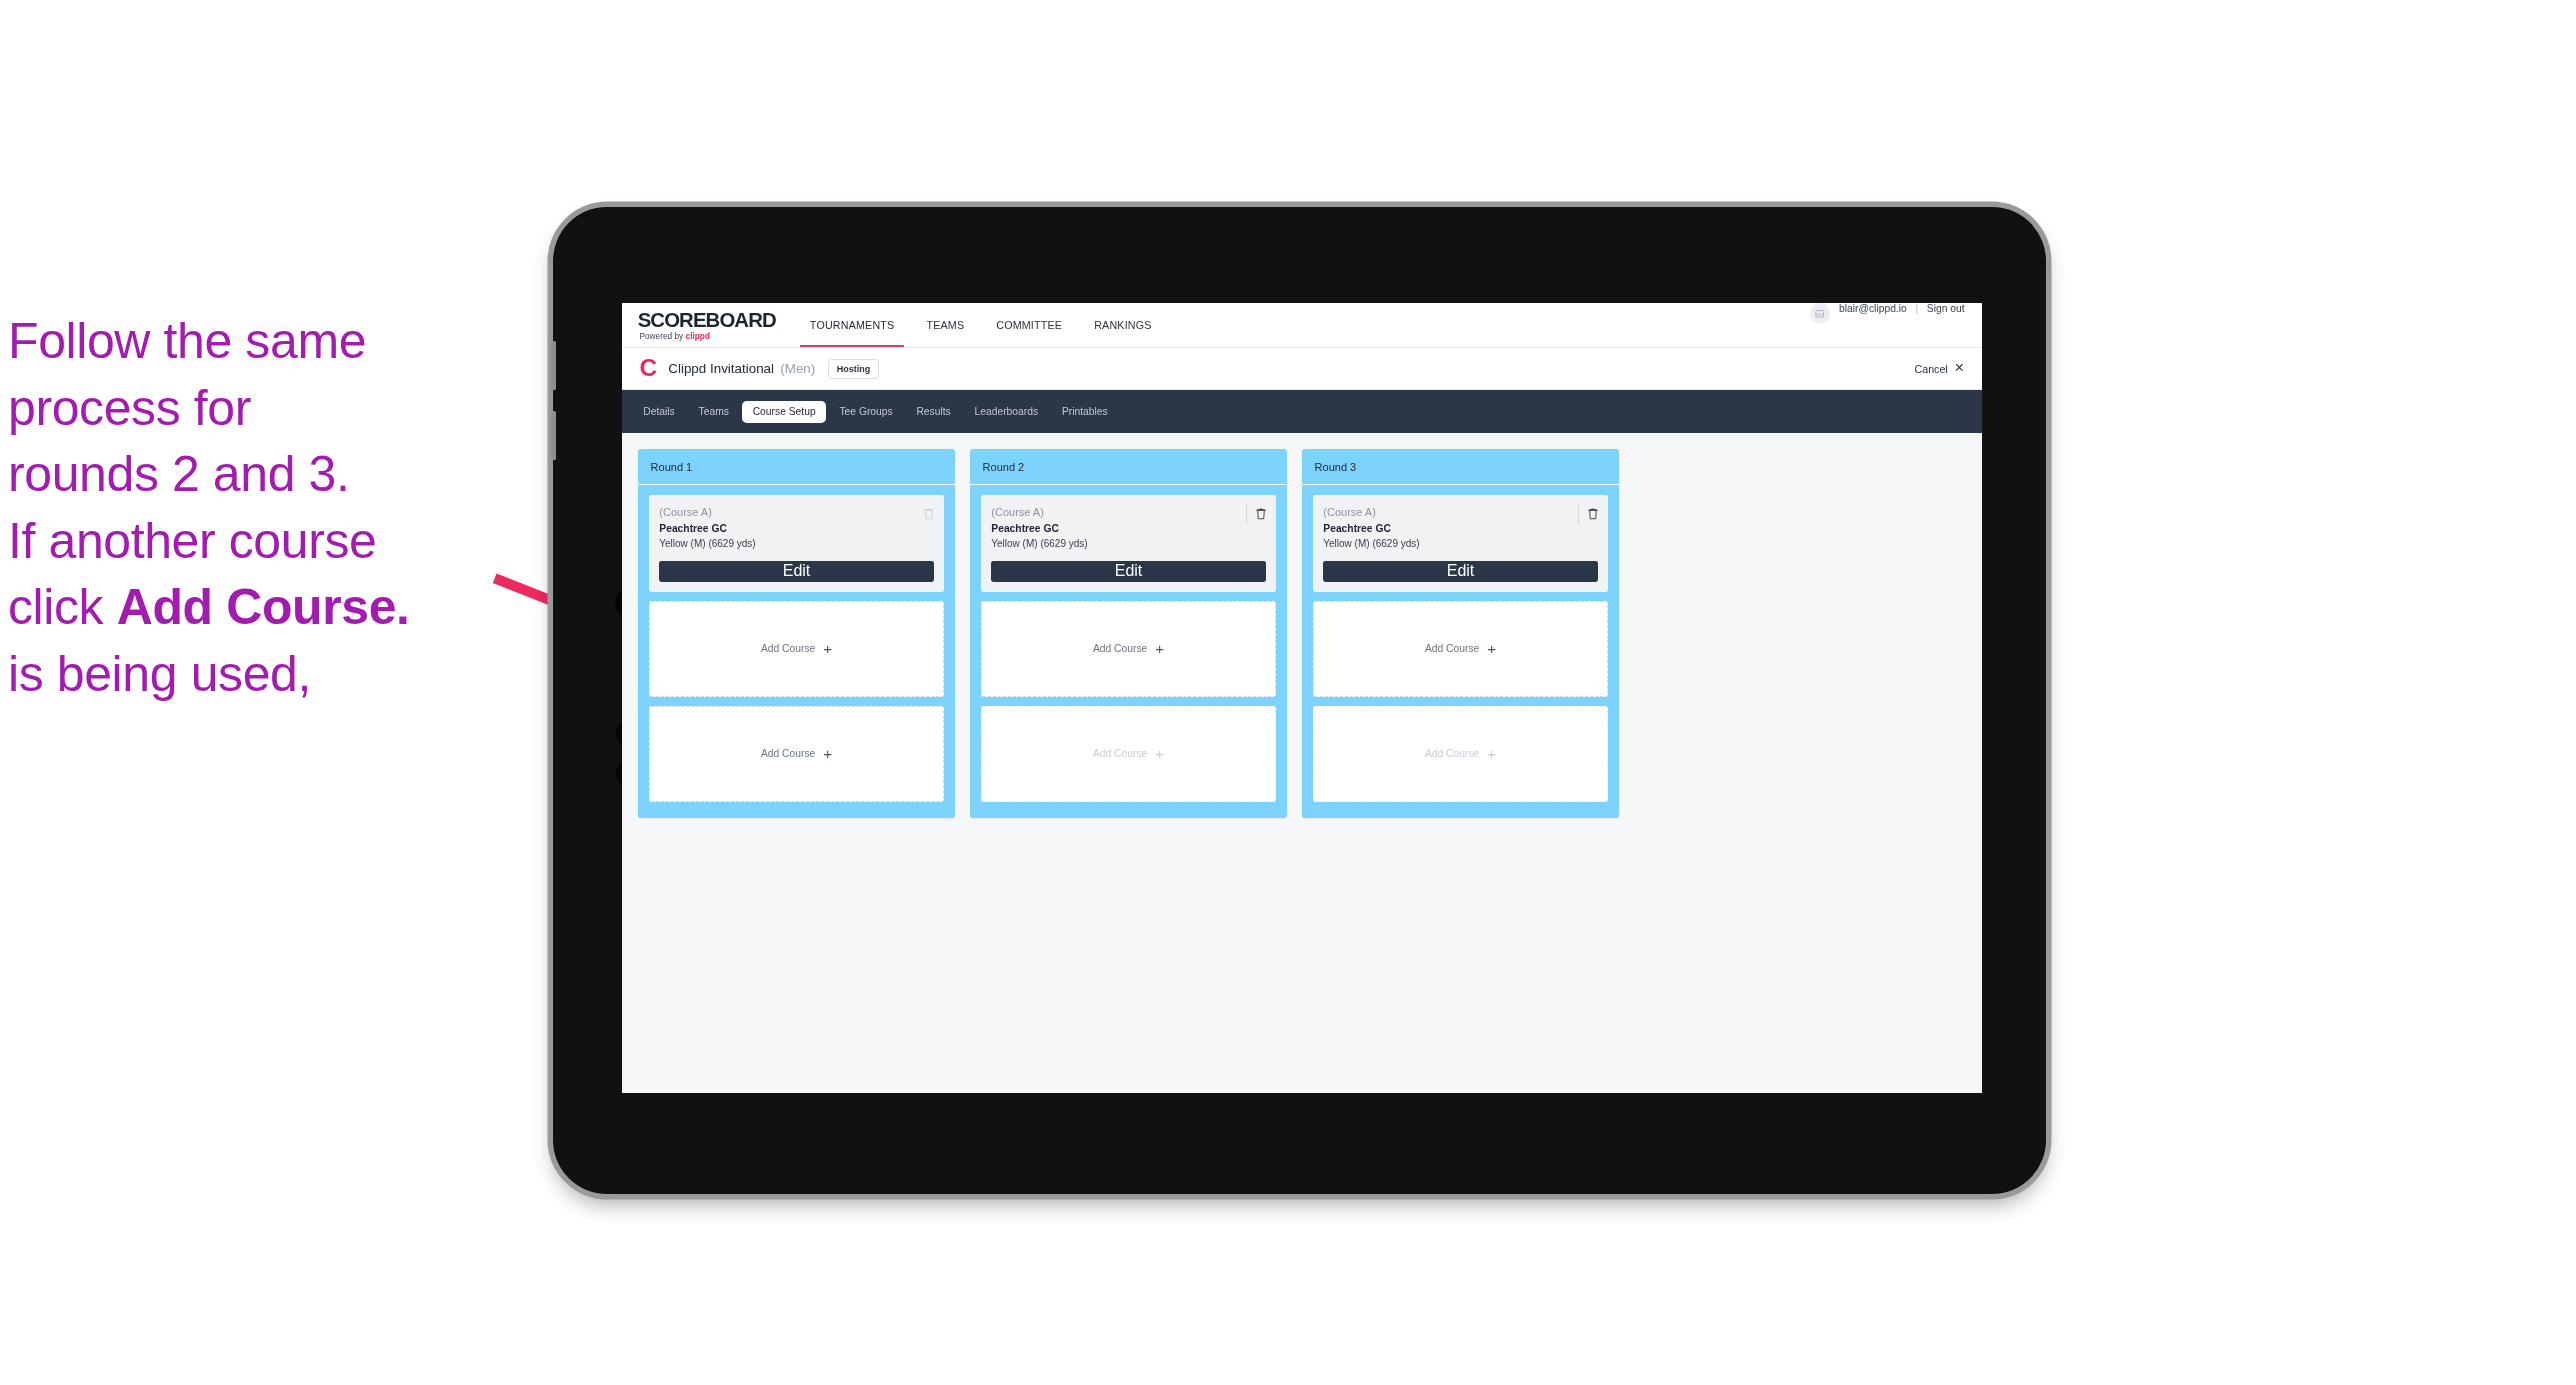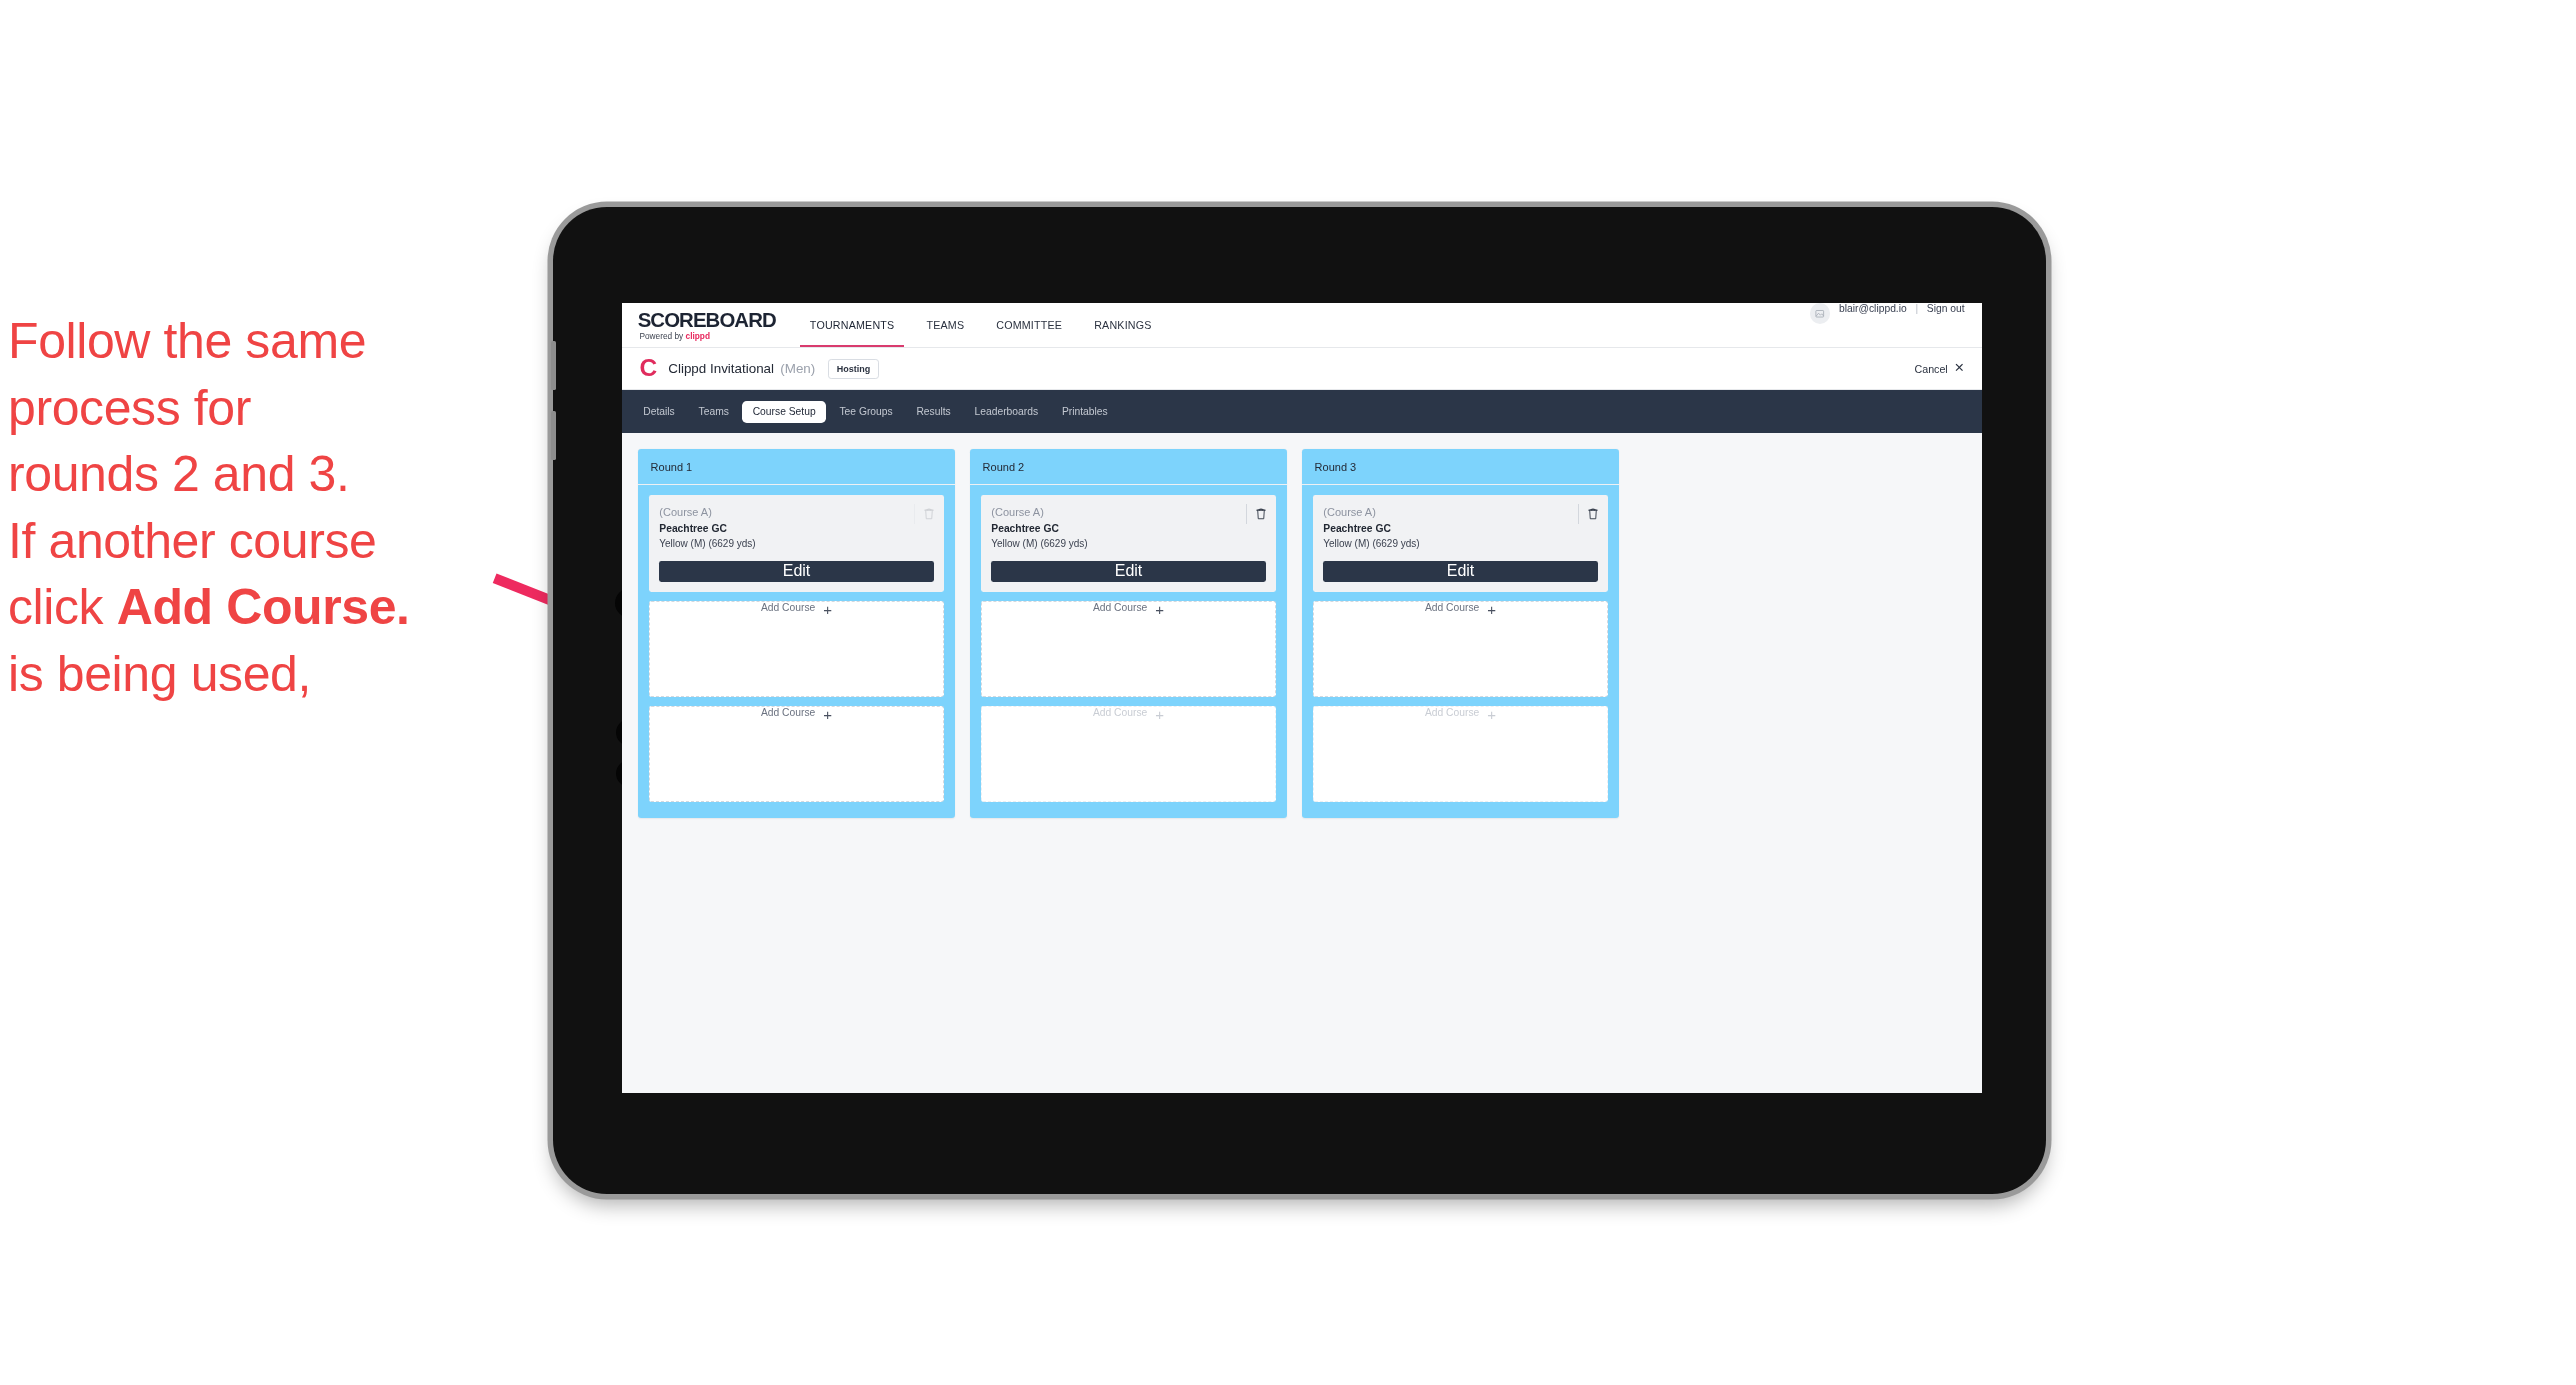--- a/index.html
+++ b/index.html
@@ -11,21 +11,21 @@
     position:relative;
   }
 
   
   #annotation{
     position:absolute;
     left:8px; top:308px;
     width:505px;
     font-size:50px;
     line-height:1.33;
-    color:#ef4444;
+    color:#a21caf;
     font-weight:400;
     letter-spacing:-0.4px;
   }
   #annotation .bold{font-weight:700;}
 
   
   #arrow-svg{
     position:absolute;
     left:474px; top:553px;
     width:332px; height:158px;
@@ -234,21 +234,21 @@
     font-size:16px;
     cursor:pointer;
     user-select:none;
     text-align:right;
   }
 
   .add-course{
     border:0.8px dashed #d4d8de;
     border-radius:2.4px;
     height:94px;
-    display:flex;align-items:flex-start;justify-content:center;
+    display:flex;align-items:center;justify-content:center;
     gap:8px;
     font-size:10.3px;color:#6b7280;
     margin-bottom:8.7px;
     background:#ffffff;
     cursor:pointer;
   }
   .add-course .plus{font-size:15px;line-height:1;color:#4a5160;font-weight:300;}
   .add-course.faded{color:#c9cdd4;border-color:#eceef1;cursor:default;}
   .add-course.faded .plus{color:#c9cdd4;}
 </style>

